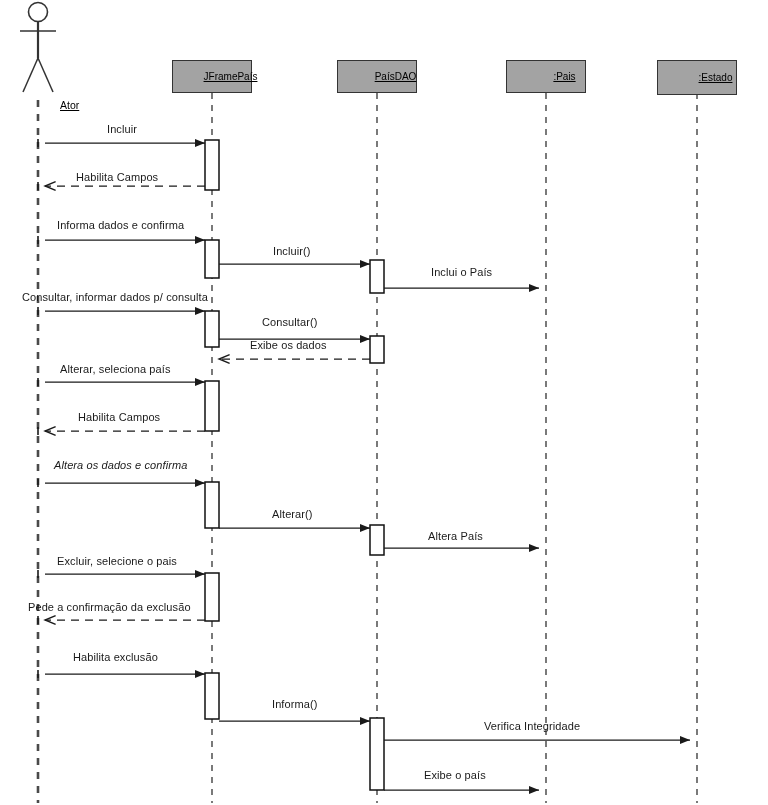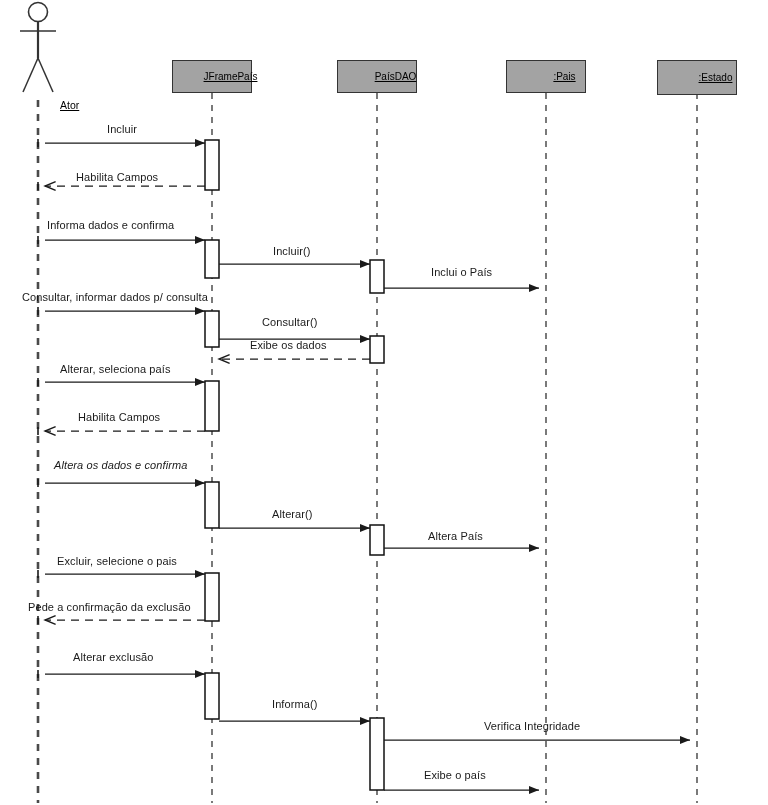--- a/index.html
+++ b/index.html
@@ -120,32 +120,32 @@
         <span>:Pais</span>
       </div>
       <div class="hdr" style="left: 657px; top: 60px; width: 80px; height: 35px;">
         <span>:Estado</span>
       </div>
       <div class="actor-lbl" style="left: 22px; top: 99px;">Ator</div>
     </div>
   <div id="labels-layer">
       <div class="lbl" style="left: 107px; top: 123px;">Incluir</div>
       <div class="lbl" style="left: 76px; top: 171px;">Habilita Campos</div>
-      <div class="lbl" style="left: 47px; top: 219px; text-align: center;">Informa dados e confirma</div>
+      <div class="lbl" style="left: 57px; top: 219px; text-align: center;">Informa dados e confirma</div>
       <div class="lbl" style="left: 273px; top: 245px;">Incluir()</div>
       <div class="lbl" style="left: 431px; top: 266px;">Inclui o País</div>
       <div class="lbl" style="left: 22px; top: 291px;">Consultar, informar dados p/ consulta</div>
       <div class="lbl" style="left: 262px; top: 316px;">Consultar()</div>
       <div class="lbl" style="left: 250px; top: 339px;">Exibe os dados</div>
       <div class="lbl" style="left: 60px; top: 363px;">Alterar, seleciona país</div>
       <div class="lbl" style="left: 78px; top: 411px;">Habilita Campos</div>
       <div class="lbl" style="left: 54px; top: 459px; font-style: italic;">Altera os dados e confirma</div>
       <div class="lbl" style="left: 272px; top: 508px; text-align: center;">Alterar()</div>
       <div class="lbl" style="left: 428px; top: 530px;">Altera País</div>
       <div class="lbl" style="left: 57px; top: 555px;">Excluir, selecione o pais</div>
       <div class="lbl" style="left: 28px; top: 601px;">Pede a confirmação da exclusão</div>
-      <div class="lbl" style="left: 73px; top: 651px;">Alterar exclusão</div>
+      <div class="lbl" style="left: 73px; top: 651px;">Habilita exclusão</div>
       <div class="lbl" style="left: 272px; top: 698px;">Informa()</div>
       <div class="lbl" style="left: 484px; top: 720px;">Verifica Integridade</div>
       <div class="lbl" style="left: 424px; top: 769px;">Exibe o país</div>
     </div>
 
 </div>
 
 </body></html>

